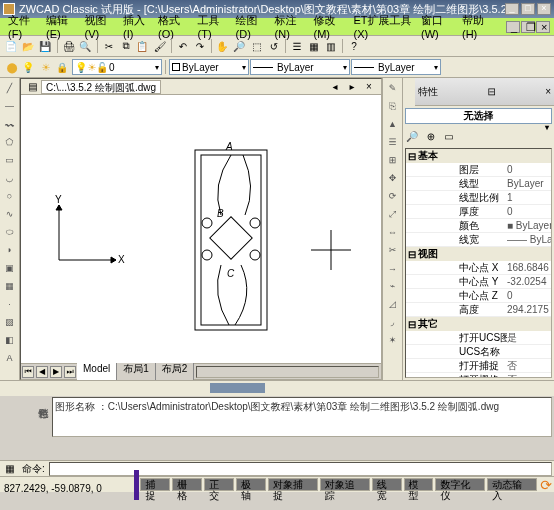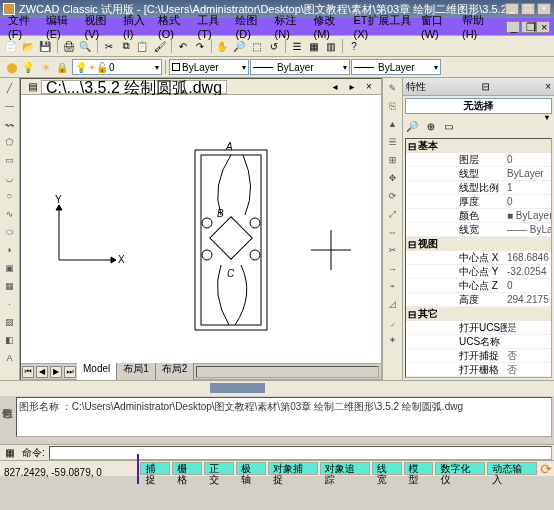--- a/index.html
+++ b/index.html
@@ -2,59 +2,59 @@
 <html><head>
 <meta charset="utf-8">
 <style>
   * { box-sizing: border-box; margin: 0; padding: 0; font-family: "SimSun", Arial, sans-serif; font-size: 10px; }
   body { width: 554px; height: 510px; background: #d4d0c8; overflow: hidden; }
   .titlebar { background: linear-gradient(#4a6184,#758da8); color: #fff; height: 18px; display: flex; align-items: center; padding: 0 3px; }
   .titlebar .icon { width: 12px; height: 12px; margin-right: 4px; display: inline-block; border:1px solid #fff; background:#c94; }
   .titlebar .title { flex: 1; font-size: 11px; white-space: nowrap; overflow: hidden; }
   .winbtns { display: flex; gap: 2px; }
   .winbtn { width: 14px; height: 12px; background: #d4d0c8; border: 1px solid #888; text-align: center; line-height: 9px; font-size: 9px; cursor: pointer; }
-  .menubar { background: #8b5cf6; height: 18px; display: flex; align-items: center; padding: 0 4px; gap: 1px; border-bottom: 1px solid #aca899; }
+  .menubar { background: #bef264; height: 18px; display: flex; align-items: center; padding: 0 4px; gap: 1px; border-bottom: 1px solid #aca899; }
   .menubar span { padding: 1px 4px; cursor: pointer; font-size: 11px; }
   .toolbar { background: #ece9d8; display: flex; align-items: center; padding: 2px 4px; gap: 1px; border-bottom: 1px solid #aca899; min-height:20px; }
   .tbtn { width: 16px; height: 16px; border: 1px solid transparent; display: inline-flex; align-items: center; justify-content: center; cursor: pointer; font-size: 10px; }
   .sep { width: 1px; height: 14px; background: #aca899; margin: 0 2px; }
   .combo { height: 16px; border: 1px solid #7f9db9; background: #fff; font-size: 10px; display: inline-flex; align-items: center; padding: 0 2px; }
   .combo .caret { margin-left: auto; font-size: 8px; }
   .main { display: flex; height: 302px; }
   .ltoolbar, .rtoolbar { width: 20px; background: #ece9d8; display: flex; flex-direction: column; align-items: center; padding-top:2px; gap:2px; border-right:1px solid #aca899; }
   .rtoolbar { border-right:none; border-left:1px solid #aca899; }
   .vtbtn { width: 16px; height: 16px; border:1px solid transparent; cursor:pointer; font-size:9px; display:flex; align-items:center; justify-content:center; color:#555; }
   .drawarea { flex: 1; background: #f0f0f0; border: 1px inset #aca899; position: relative; display:flex; flex-direction:column; }
   .dtab { background: #ece9d8; height: 16px; border-bottom:1px solid #aca899; display:flex; align-items:center; padding:0 4px; }
-  .dtabitem { background:#fff; border:1px solid #aca899; padding:0 4px; font-size:16px; cursor:pointer; height:14px; line-height:13px; }
+  .dtabitem { background:#fff; border:1px solid #aca899; padding:0 4px; font-size:10px; cursor:pointer; height:14px; line-height:13px; }
   .dtabmini { margin-left:auto; display:flex; gap:1px; }
   .canvas { flex:1; background:#fff; position:relative; overflow:hidden; }
   .canvas svg { position:absolute; top:0; left:0; }
   .btabs { background:#d4d0c8; height:16px; display:flex; align-items:center; border-top:1px solid #aca899; font-size:10px; }
   .btab { padding:0 6px; border-right:1px solid #888; cursor:pointer; background:#fff; height:20px; line-height:13px; }
   .btab.inactive { background:#d4d0c8; }
   .navbtn { width:12px; height:12px; border:1px solid #888; background:#ece9d8; margin:0 1px; font-size:8px; text-align:center; line-height:10px; cursor:pointer; }
   .proppanel { width: 152px; background: #ece9d8; border-left:1px solid #aca899; display:flex; flex-direction:column; white-space:nowrap; }
-  .pphdr { background:linear-gradient(#e8e8e8,#d0d0d0); height:18px; padding:0 3px; display:flex; align-items:center; border-bottom:1px solid #aca899; font-size:10px; }
+  .pphdr { background:linear-gradient(#e8e8e8,#d0d0d0); height:28px; padding:0 3px; display:flex; align-items:center; border-bottom:1px solid #aca899; font-size:10px;margin-left:12px; }
   .pphdr .x { margin-left:auto; cursor:pointer; }
   .ppbody { flex:1; background:#fff; overflow:auto; border:1px inset #aca899; margin:2px; font-size:10px; }
   .ppsel { margin:2px; }
   .ppsel .combo { width:100%; font-weight:bold;flex-direction:column; }
   .pptoolrow { display:flex; gap:2px; margin:2px; }
   .pprow { display:flex; border-bottom:1px solid #eee; height:14px; align-items:center; }
   .pprow .k { width:60px; padding-left:12px; color:#000; overflow:hidden;margin-left:41px; }
   .pprow .v { flex:1; color:#555; overflow:hidden; }
   .ppgroup { background:#ece9d8; font-weight:bold; padding-left:2px; height:14px; display:flex; align-items:center; }
   .ppgroup .tw { width:10px; }
   .cmdarea { height:40px; background:#fff; border:1px inset #aca899; margin:1px 2px; font-size:10px; padding:2px; overflow:hidden; color:#333; }
   .cmdline { height:16px; display:flex; background:#ece9d8; padding:0 2px; align-items:center; border-top:1px solid #aca899; }
   .cmdline input { flex:1; border:1px inset #aca899; height:14px; font-size:10px; padding:0 2px; }
   .statusbar { height:16px; background:#ece9d8; display:flex; align-items:center; border-top:1px solid #aca899; font-size:10px; }
-  .statusbar .cell { border-right:2px solid #4c1d95; padding:12px 4px; height:30px; line-height:13px; }
-  .statusbar .btn { border:1px solid #aca899; padding:0 4px; margin:0 1px; cursor:pointer; background:#5eead4; height:13px; line-height:11px; }
+  .statusbar .cell { border-right:5px solid #4c1d95; padding:12px 4px; height:30px; line-height:13px; }
+  .statusbar .btn { border:1px solid #aca899; padding:0 4px; margin:0 1px; cursor:pointer; background:#737373; height:13px; line-height:11px; }
   .sbtrack { flex:1; height:12px; background:#d4d0c8; border:1px inset #aca899; margin:0 2px; }
   .vlabel { writing-mode:vertical-rl; font-size:10px; color:#555; padding-top:4px; }
   .bot-rule { height:16px; background:#ece9d8; border-top:1px solid #aca899; position:relative; }
   .bot-rule::before { content:""; position:absolute; left:210px; width:55px; top:2px; height:10px; background:#7a90aa; }
 </style>
 </head>
 <body>
 
 <div class="titlebar">
   <span class="icon"></span>
@@ -324,21 +324,21 @@
           <span class="k">打开栅格</span>
           <span class="v">否</span>
         </div>
 
     </div>
   </div>
 </div>
 
 <div class="bot-rule"></div>
 
-<div style="display:flex;height:48px;">
+<div style="display:flex;height:64px;padding-left:36px;">
   <div class="vlabel">彩色特性</div>
   <div style="flex:1">
     <div class="cmdarea">
       <div>图形名称 ：C:\Users\Administrator\Desktop\图文教程\素材\第03章 绘制二维图形\3.5.2  绘制圆弧.dwg</div>
     </div>
   </div>
 </div>
 <div class="cmdline">
   <span class="tbtn">▦</span>
   <span style="margin:0 4px">命令:</span>

